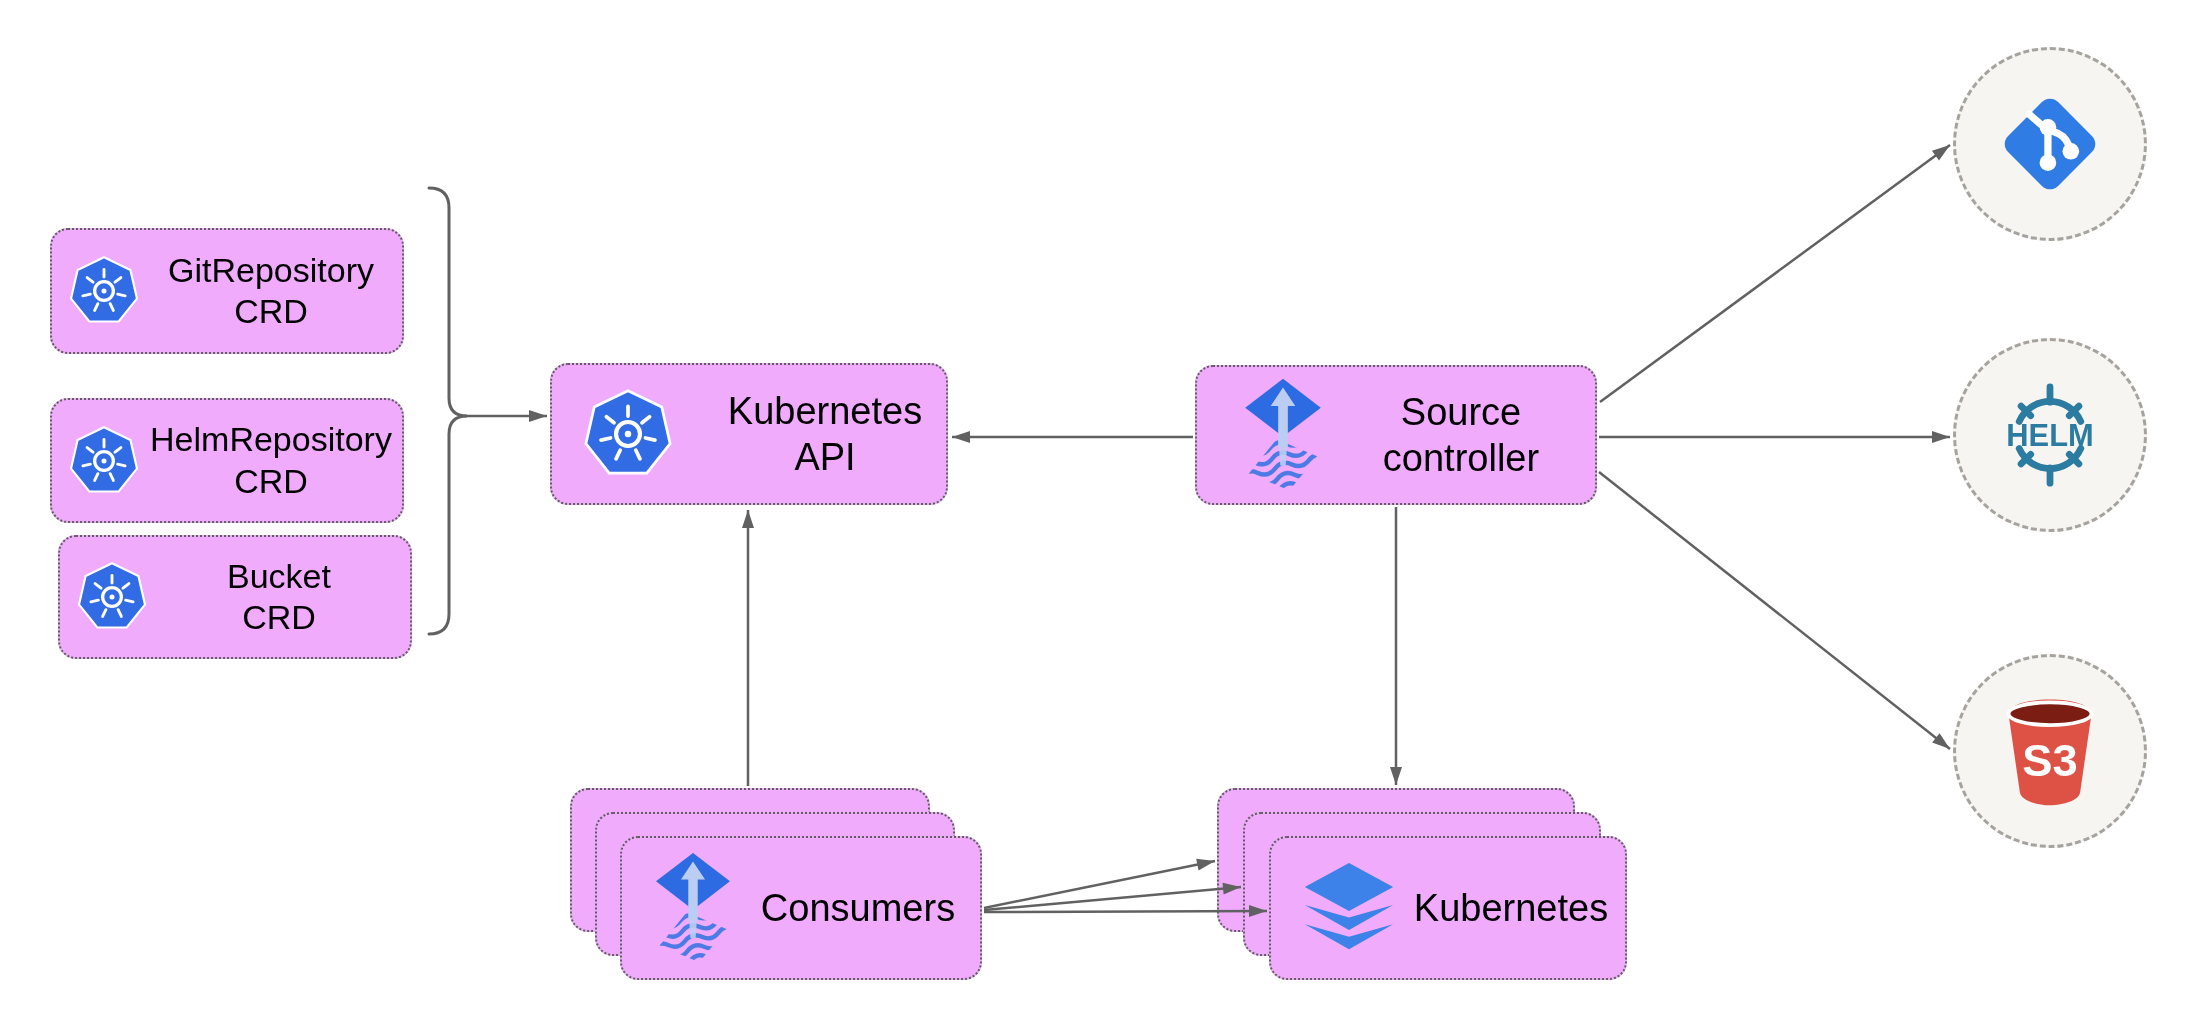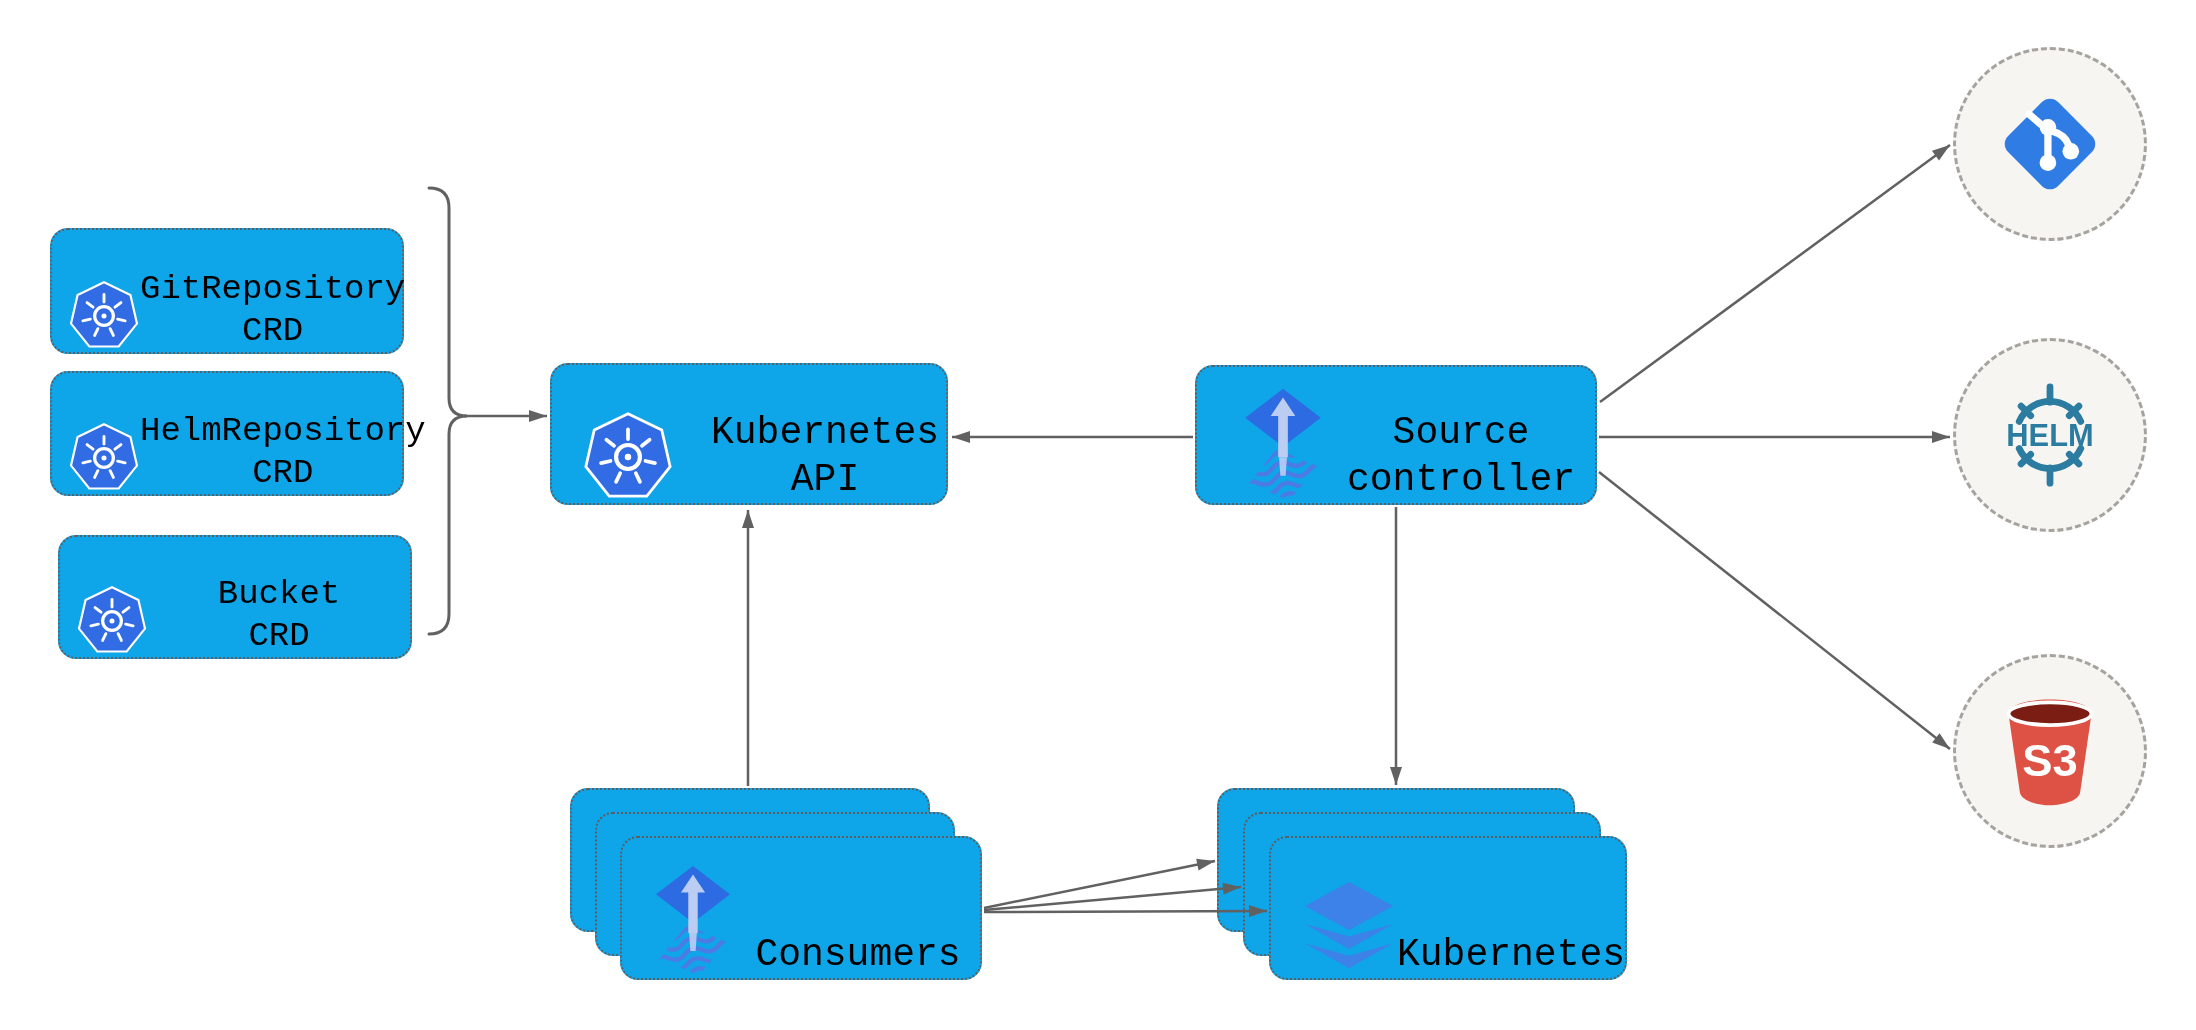--- a/index.html
+++ b/index.html
@@ -1,30 +1,30 @@
 <!DOCTYPE html>
 <html><head>
 <meta charset="utf-8">
 <style>
   html,body{margin:0;padding:0;background:#ffffff;}
   .canvas{position:relative;width:2196px;height:1030px;background:#ffffff;
           font-family:"Liberation Sans",sans-serif;color:#111;overflow:hidden;}
-  .node{position:absolute;background:#0ea5e9;border:2px dotted #5E5E5E;border-radius:18px;
-        box-sizing:border-box;display:flex;align-items:flex-end;font-family:Liberation Mono, monospace;}
+  .node{position:absolute;background:#f0abfc;border:2px dotted #5E5E5E;border-radius:18px;
+        box-sizing:border-box;display:flex;align-items:center;}
   .label{flex:1;text-align:center;font-size:34px;line-height:1.22;color:#000;}
   .label .ln{display:block;}
   .big .label{font-size:38px;}
   .circle{position:absolute;background:#F6F5F2;border:3px dashed #A6A39E;border-radius:50%;
           box-sizing:border-box;display:flex;align-items:center;justify-content:center;}
   .icon{flex:0 0 auto;display:block;}
   .connectors{position:absolute;left:0;top:0;width:2196px;height:1030px;pointer-events:none;}
   .defs-holder{position:absolute;width:0;height:0;overflow:hidden;}
   
   .crd1{left:50px;top:228px;width:354px;height:126px;}
-  .crd2{left:50px;top:371px;width:354px;height:125px;}
+  .crd2{left:50px;top:398px;width:354px;height:125px;}
   .crd3{left:58px;top:535px;width:354px;height:124px;}
   .api{left:550px;top:363px;width:398px;height:142px;}
   .api .label{padding-left:30px;}
   .sc{left:1195px;top:365px;width:402px;height:140px;}
   .cons-back{left:570px;top:788px;width:360px;height:144px;}
   .cons-mid{left:595px;top:812px;width:360px;height:144px;}
   .cons-front{left:620px;top:836px;width:362px;height:144px;}
   .art-back{left:1217px;top:788px;width:358px;height:144px;}
   .art-mid{left:1243px;top:812px;width:358px;height:144px;}
   .art-front{left:1269px;top:836px;width:358px;height:144px;}

